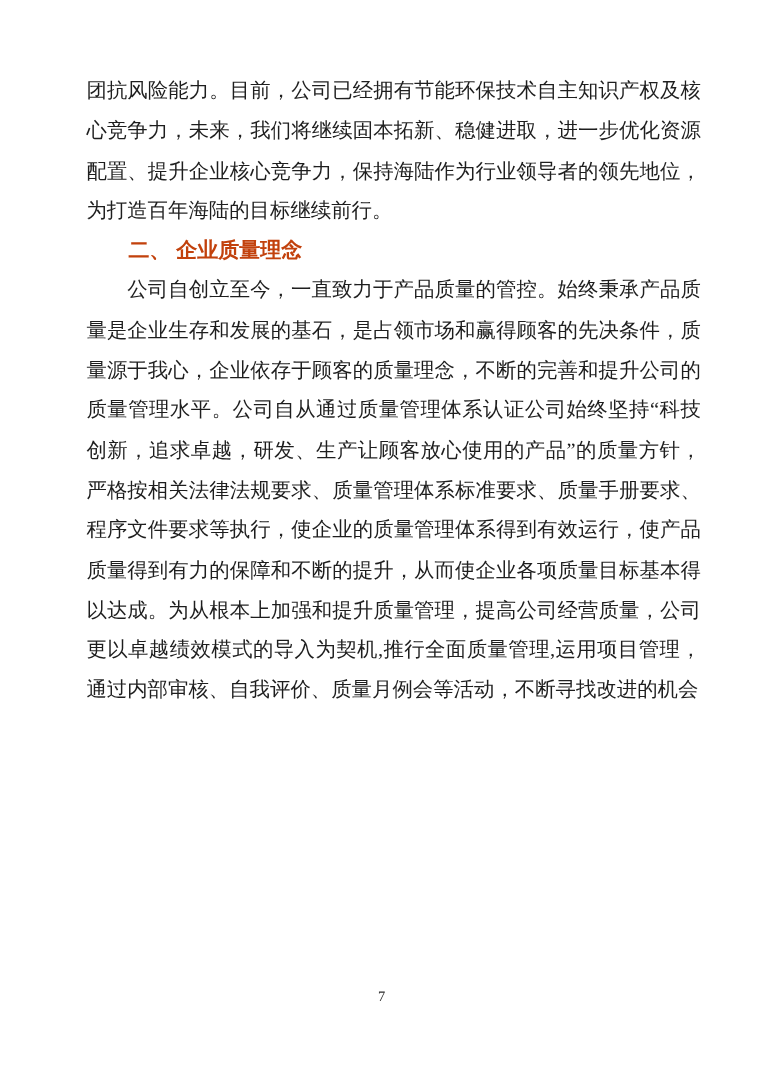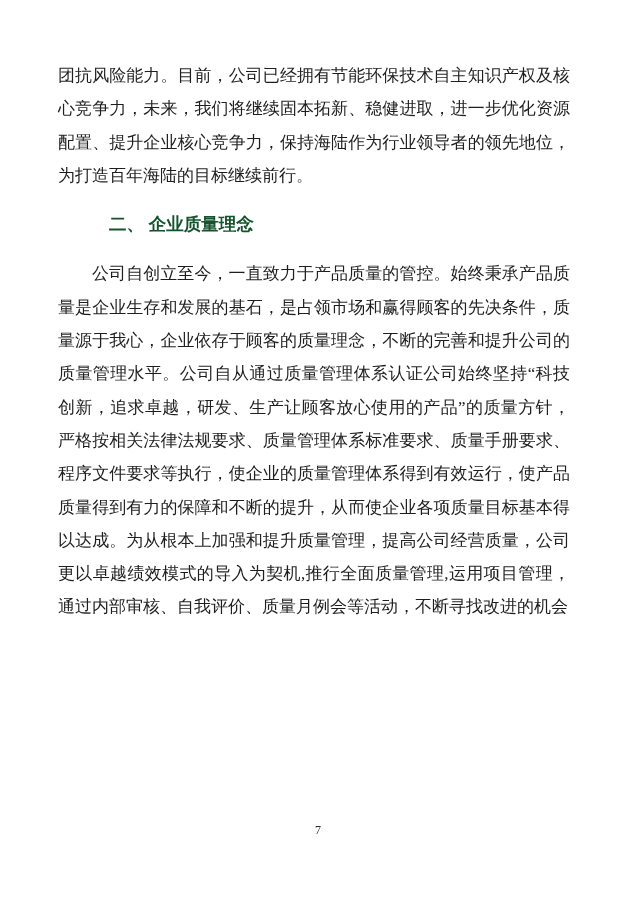--- a/index.html
+++ b/index.html
@@ -13,45 +13,45 @@
     position: relative;
     overflow: hidden;
   }
   .page {
     position: absolute;
     inset: 0;
     background: #ffffff;
   }
   .content {
     position: absolute;
-    left: 58px;
+    left: 72px;
     top: 59px;
     width: 512px;
     font-family: "Liberation Serif", "DejaVu Serif", serif;
     font-size: 17px;
     line-height: 33.3px;
     color: #1e1e1e;
     text-align: justify;
   }
   .para {
     margin: 0;
     padding: 0;
   }
   .indent {
     text-indent: 2em;
   }
   .heading {
-    margin: 16px;
+    margin: 0;
     padding: 0;
     text-indent: 2em;
     font-family: "Liberation Sans", "DejaVu Sans", sans-serif;
     font-weight: bold;
     font-size: 17.5px;
     line-height: 33.3px;
-    color: #14532d;
+    color: #c2410c;
   }
   .page-number {
     position: absolute;
     left: 0;
     right: 0;
     top: 823px;
     text-align: center;
     font-family: "Liberation Serif", "DejaVu Serif", serif;
     font-size: 12px;
     color: #2b2b2b;

